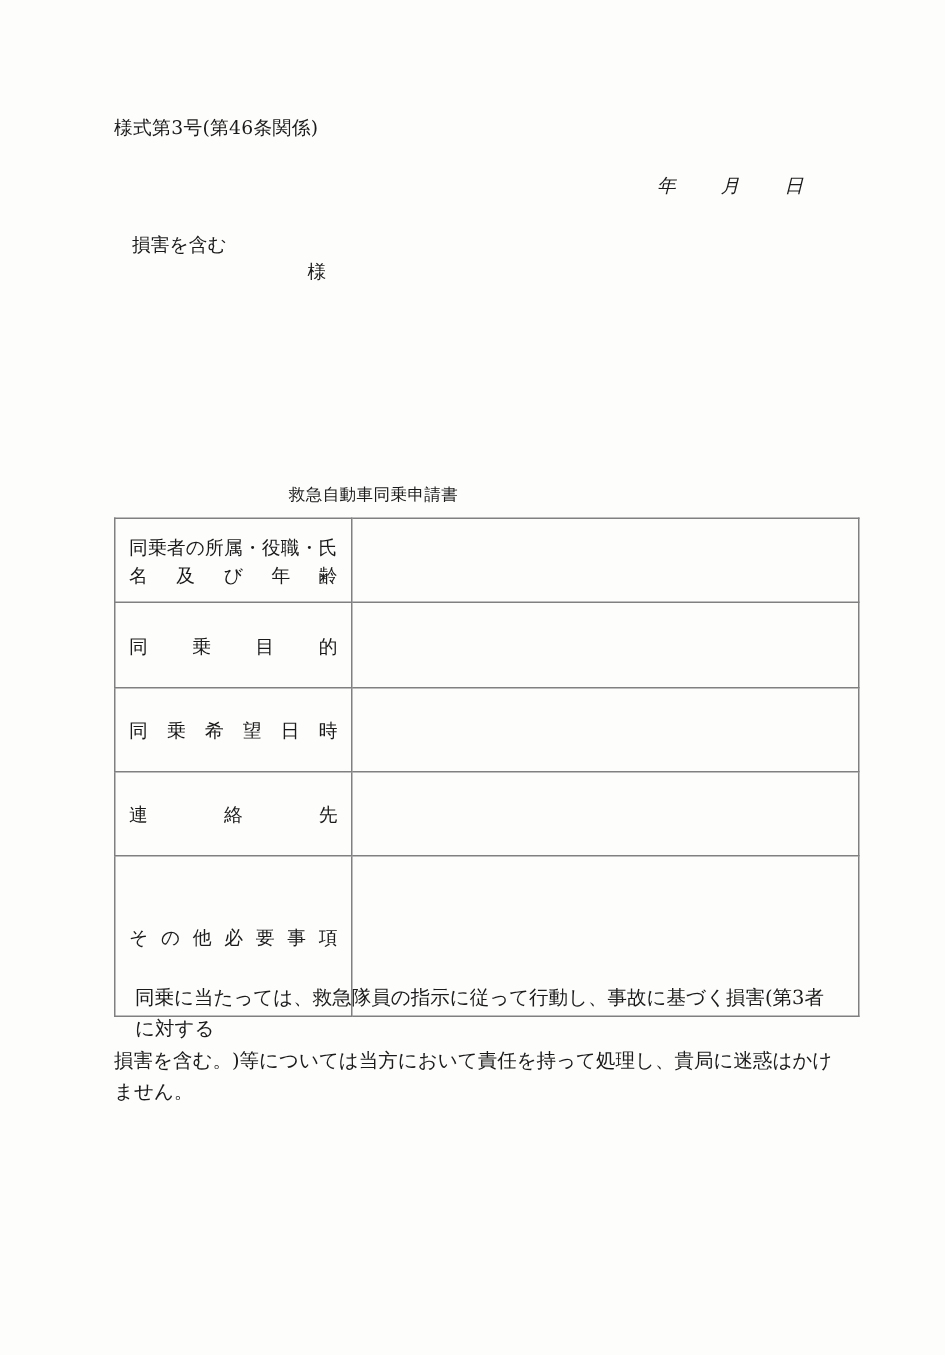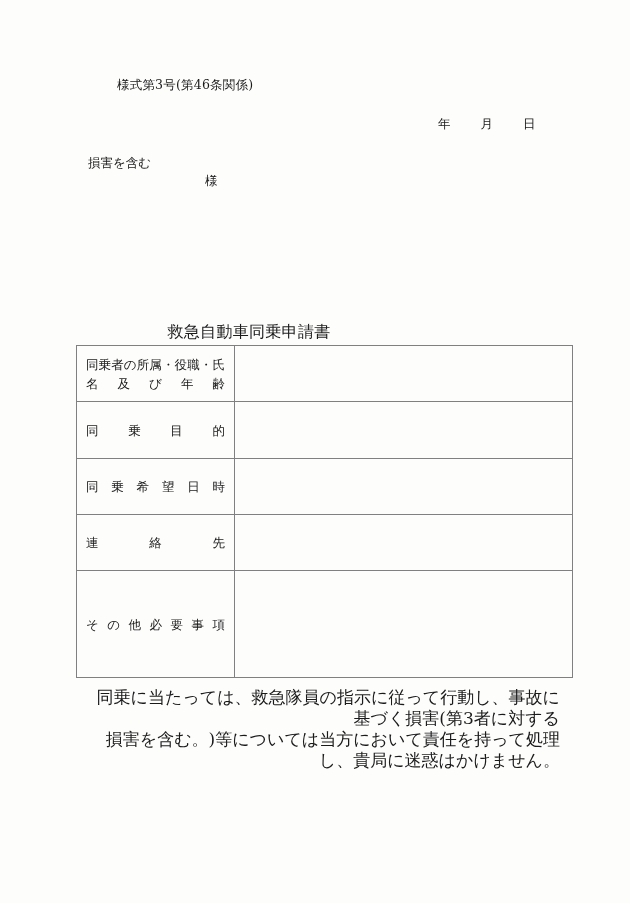--- a/index.html
+++ b/index.html
@@ -21,29 +21,29 @@
   }
 
   
   .form-code {
     position: absolute;
     left: 76px;
     top: 77px;
     font-size: 12.5px;
     letter-spacing: 0.2px;
     white-space: nowrap;
-    margin-left: 41px;
   }
 
   .date-line {
     position: absolute;
     left: 438px;
     top: 116px;
     font-size: 12.5px;
     white-space: nowrap;
+    font-style: italic;
   }
   .date-line span { display: inline-block; }
   .date-line .d-sep { width: 22px; }
 
   .addressee {
     position: absolute;
     left: 88px;
     top: 155px;
     font-size: 12.5px;
     white-space: nowrap;
@@ -70,21 +70,21 @@
   }
   .applicant-row .gap { display: inline-block; width: 10px; }
 
   
   .doc-title {
     position: absolute;
     left: 0;
     top: 322px;
     width: 498px;
     text-align: center;
-    font-size: 16px;
+    font-size: 11px;
     letter-spacing: 0.3px;
   }
 
   
   .form-table {
     position: absolute;
     left: 76px;
     top: 345px;
     width: 476px;
     border-collapse: collapse;
@@ -116,25 +116,24 @@
     justify-content: space-between;
     white-space: nowrap;
     line-height: 19px;
   }
   .label-lines { display: block; }
 
   
   .footer-note {
     position: absolute;
     left: 76px;
-    top: 687px;
+    top: 655px;
     width: 484px;
-    font-size: 17px;
+    font-size: 13px;
     line-height: 21px;
-    text-align: right;
   }
   .footer-note .indent { padding-left: 14px; display: block; }
 </style>
 </head>
 <body>
 
 <div class="page">
 
   <div class="form-code">様式第3号(第46条関係)</div>
 

